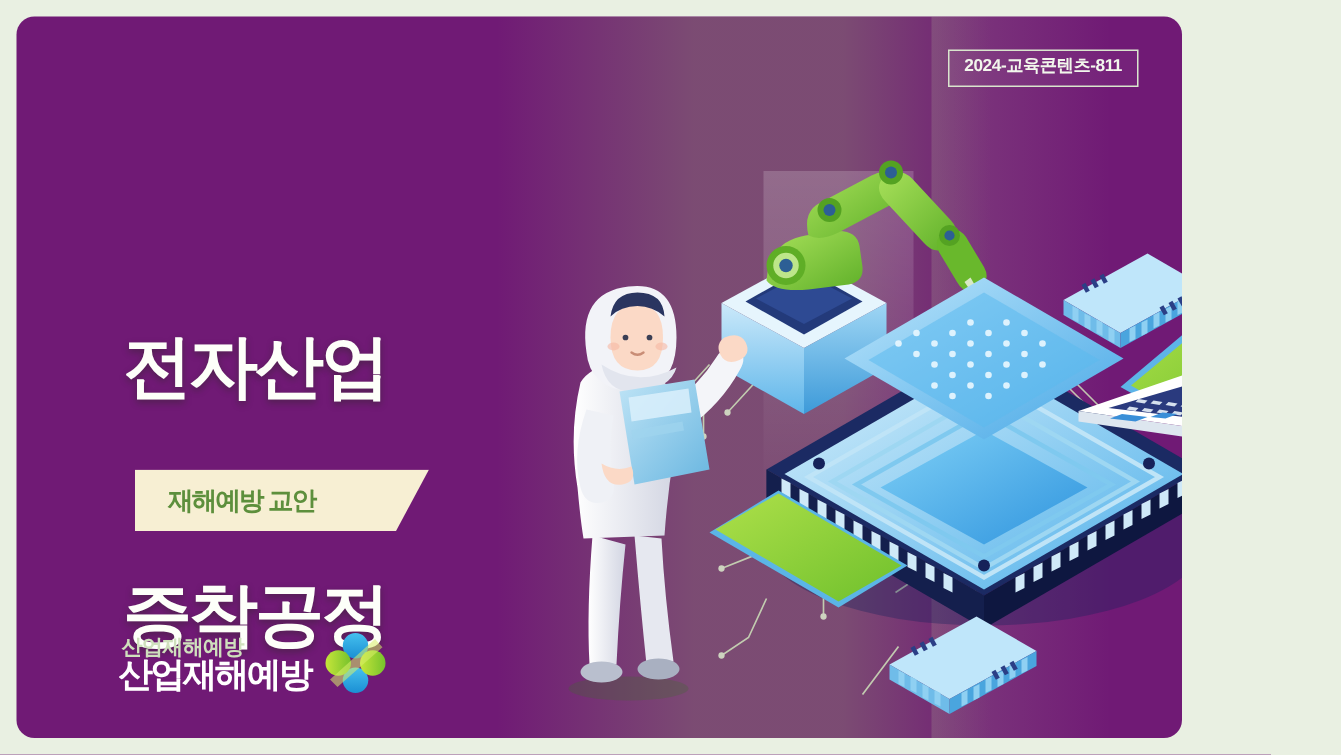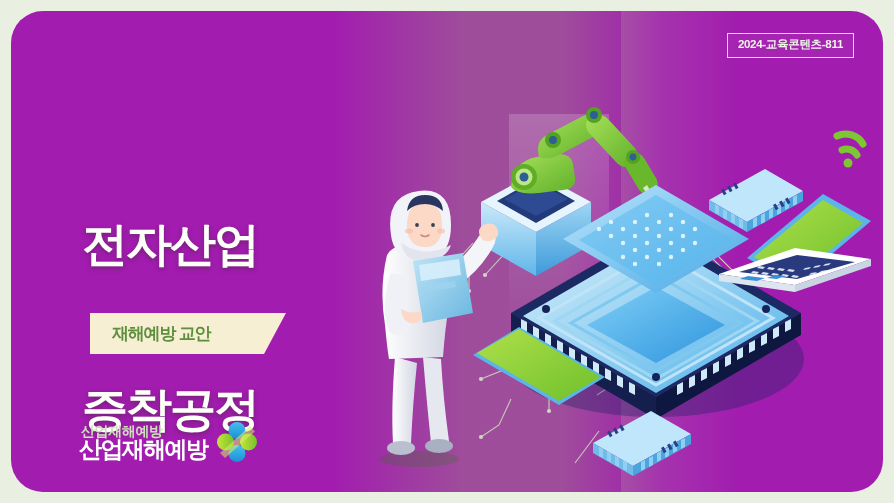--- a/index.html
+++ b/index.html
@@ -6,23 +6,23 @@
   body{
     width:894px;height:503px;overflow:hidden;
     background:#eaf1e3;
     font-family:"Liberation Sans","DejaVu Sans",sans-serif;
   }
   .cover{position:relative;width:894px;height:503px;background:#e9f0e2;}
 
   
   .panel{
     position:absolute;left:11px;top:11px;
-    width:872px;height:481px;
-    border-radius:32px;
-    background:#a21caf;
+    width:777px;height:481px;
+    border-radius:12px;
+    background:#701a75;
     overflow:hidden;
   }
   
   .band{
     position:absolute;left:320px;top:0;width:330px;height:100%;
     background:linear-gradient(90deg,rgba(150,190,110,0) 0%,rgba(150,190,110,.30) 40%,rgba(150,190,110,.30) 70%,rgba(150,190,110,0) 100%);
     pointer-events:none;
   }
   .band2{
     position:absolute;left:610px;top:0;width:120px;height:100%;

